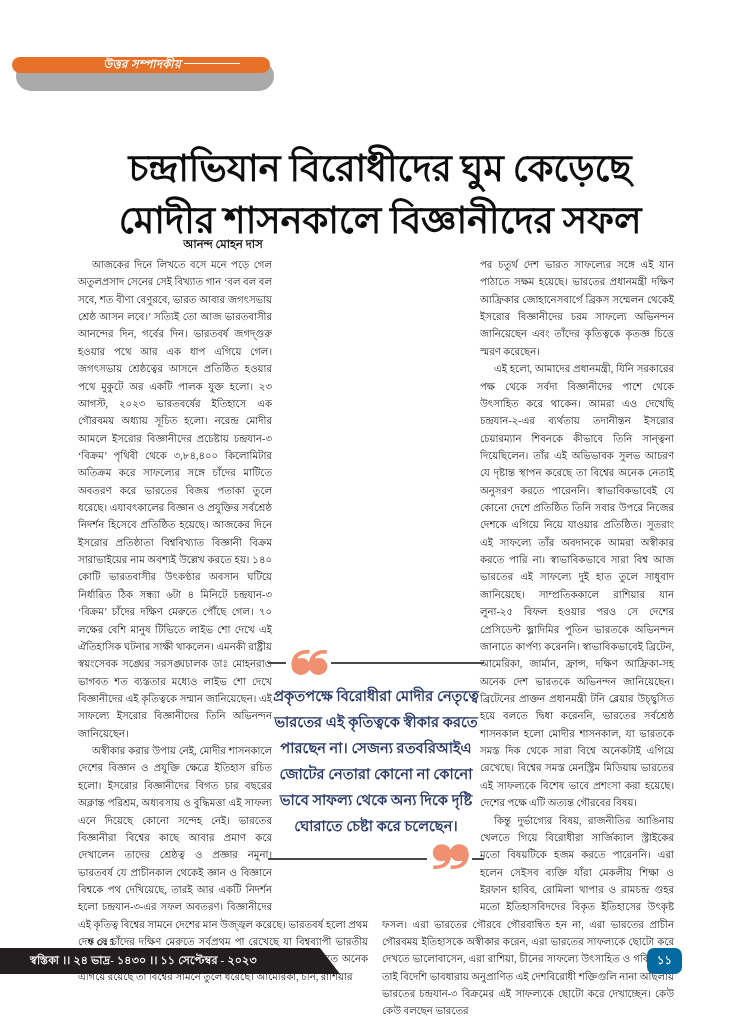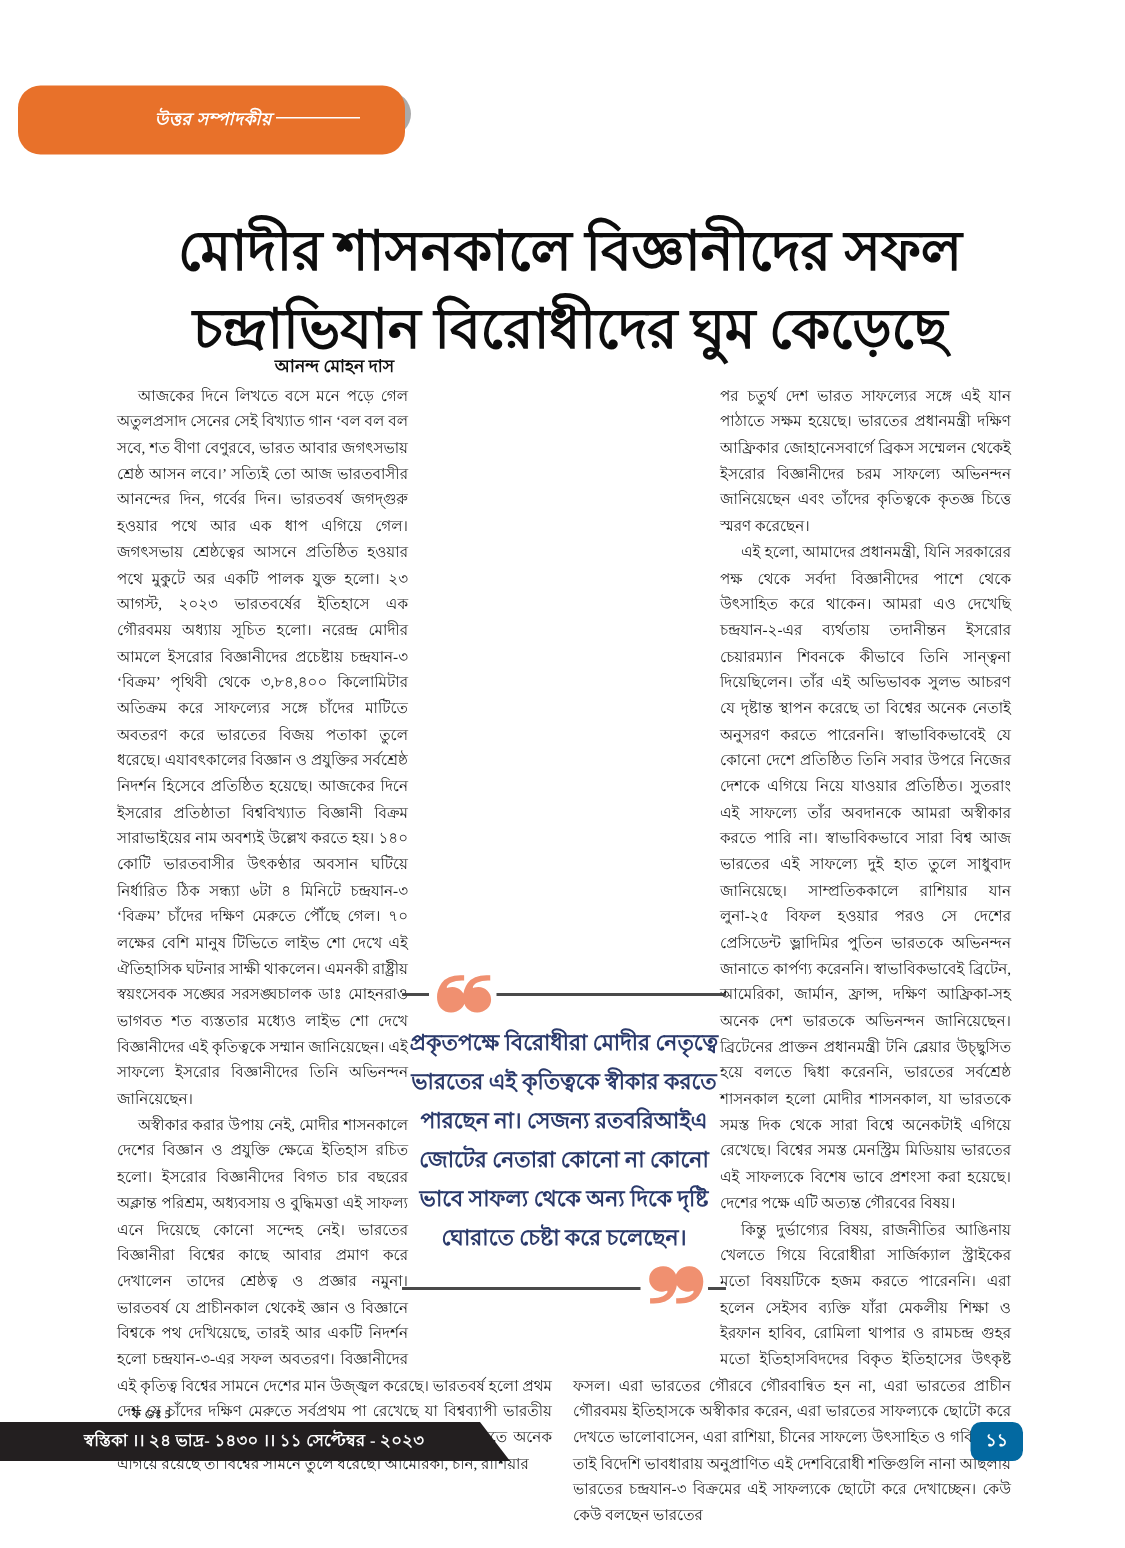--- a/index.html
+++ b/index.html
@@ -40,21 +40,21 @@
     height: 30px;
     border-radius: 15px;
     background: #9b9b9b;
     opacity: 0.85;
   }
   .banner {
     position: absolute;
     left: 0;
     top: 0;
     width: 258px;
-    height: 46px;
+    height: 16px;
     border-radius: 15px;
     background: #e8712a;
     display: flex;
     align-items: center;
     justify-content: flex-end;
     padding-right: 30px;
     box-sizing: border-box;
   }
   .banner-label {
     color: #ffffff;
@@ -235,21 +235,21 @@
     background: #231f20;
     clip-path: polygon(0 0, 320px 0, 340px 26px, 0 26px);
     display: flex;
     align-items: center;
   }
   .footer-text {
     color: #ffffff;
     font-size: 11px;
     font-weight: 700;
     white-space: nowrap;
-    padding-left: 56px;
+    padding-left: 30px;
     font-family: "Liberation Serif", "DejaVu Serif", serif;
     letter-spacing: 0.2px;
   }
   .page-badge {
     position: absolute;
     left: 647px;
     top: 948px;
     width: 35px;
     height: 26px;
     border-radius: 7px;
@@ -270,22 +270,22 @@
 
   <div class="banner-wrap">
     <div class="banner-shadow"></div>
     <div class="banner">
       <span class="banner-label">উত্তর সম্পাদকীয়</span>
       <span class="banner-rule"></span>
     </div>
   </div>
 
   <h1 class="headline">
+    <span class="hl-line">চন্দ্রাভিযান বিরোধীদের ঘুম কেড়েছে</span>
     <span class="hl-line">মোদীর শাসনকালে বিজ্ঞানীদের সফল</span>
-    <span class="hl-line">চন্দ্রাভিযান বিরোধীদের ঘুম কেড়েছে</span>
   </h1>
 
   <div class="byline">আনন্দ মোহন দাস</div>
 
   <div class="col col-left">
     <div class="wrap-right"></div>
     <p>আজকের দিনে লিখতে বসে মনে পড়ে গেল অতুলপ্রসাদ সেনের সেই বিখ্যাত গান ‘বল বল বল সবে, শত বীণা বেণুরবে, ভারত আবার জগৎসভায় শ্রেষ্ঠ আসন লবে।’ সত্যিই তো আজ ভারতবাসীর আনন্দের দিন, গর্বের দিন। ভারতবর্ষ জগদ্গুরু হওয়ার পথে আর এক ধাপ এগিয়ে গেল। জগৎসভায় শ্রেষ্ঠত্বের আসনে প্রতিষ্ঠিত হওয়ার পথে মুকুটে অর একটি পালক যুক্ত হলো। ২৩ আগস্ট, ২০২৩ ভারতবর্ষের ইতিহাসে এক গৌরবময় অধ্যায় সূচিত হলো। নরেন্দ্র মোদীর আমলে ইসরোর বিজ্ঞানীদের প্রচেষ্টায় চন্দ্রযান-৩ ‘বিক্রম’ পৃথিবী থেকে ৩,৮৪,৪০০ কিলোমিটার অতিক্রম করে সাফল্যের সঙ্গে চাঁদের মাটিতে অবতরণ করে ভারতের বিজয় পতাকা তুলে ধরেছে। এযাবৎকালের বিজ্ঞান ও প্রযুক্তির সর্বশ্রেষ্ঠ নিদর্শন হিসেবে প্রতিষ্ঠিত হয়েছে। আজকের দিনে ইসরোর প্রতিষ্ঠাতা বিশ্ববিখ্যাত বিজ্ঞানী বিক্রম সারাভাইয়ের নাম অবশ্যই উল্লেখ করতে হয়। ১৪০ কোটি ভারতবাসীর উৎকণ্ঠার অবসান ঘটিয়ে নির্ধারিত ঠিক সন্ধ্যা ৬টা ৪ মিনিটে চন্দ্রযান-৩ ‘বিক্রম’ চাঁদের দক্ষিণ মেরুতে পৌঁছে গেল। ৭০ লক্ষের বেশি মানুষ টিভিতে লাইভ শো দেখে এই ঐতিহাসিক ঘটনার সাক্ষী থাকলেন। এমনকী রাষ্ট্রীয় স্বয়ংসেবক সঙ্ঘের সরসঙ্ঘচালক ডাঃ মোহনরাও ভাগবত শত ব্যস্ততার মধ্যেও লাইভ শো দেখে বিজ্ঞানীদের এই কৃতিত্বকে সম্মান জানিয়েছেন। এই সাফল্যে ইসরোর বিজ্ঞানীদের তিনি অভিনন্দন জানিয়েছেন।</p>
     <p>অস্বীকার করার উপায় নেই, মোদীর শাসনকালে দেশের বিজ্ঞান ও প্রযুক্তি ক্ষেত্রে ইতিহাস রচিত হলো। ইসরোর বিজ্ঞানীদের বিগত চার বছরের অক্লান্ত পরিশ্রম, অধ্যবসায় ও বুদ্ধিমত্তা এই সাফল্য এনে দিয়েছে কোনো সন্দেহ নেই। ভারতের বিজ্ঞানীরা বিশ্বের কাছে আবার প্রমাণ করে দেখালেন তাদের শ্রেষ্ঠত্ব ও প্রজ্ঞার নমুনা। ভারতবর্ষ যে প্রাচীনকাল থেকেই জ্ঞান ও বিজ্ঞানে বিশ্বকে পথ দেখিয়েছে, তারই আর একটি নিদর্শন হলো চন্দ্রযান-৩-এর সফল অবতরণ। বিজ্ঞানীদের এই কৃতিত্ব বিশ্বের সামনে দেশের মান উজ্জ্বল করেছে। ভারতবর্ষ হলো প্রথম দেশ যে চাঁদের দক্ষিণ মেরুতে সর্বপ্রথম পা রেখেছে যা বিশ্বব্যাপী ভারতীয় বিজ্ঞানীদের শ্রেষ্ঠত্ব প্রমাণ করেছে। ভারত যে বিজ্ঞান ও প্রযুক্তিতে অনেক এগিয়ে রয়েছে তা বিশ্বের সামনে তুলে ধরেছে। আমেরিকা, চীন, রাশিয়ার</p>
   </div>
 

